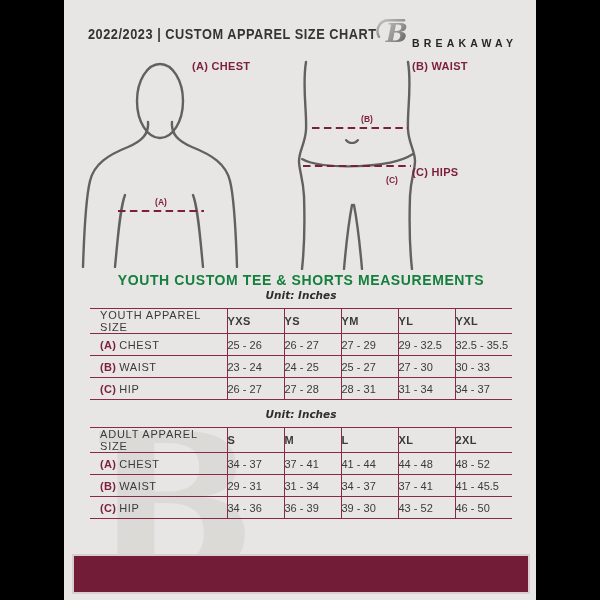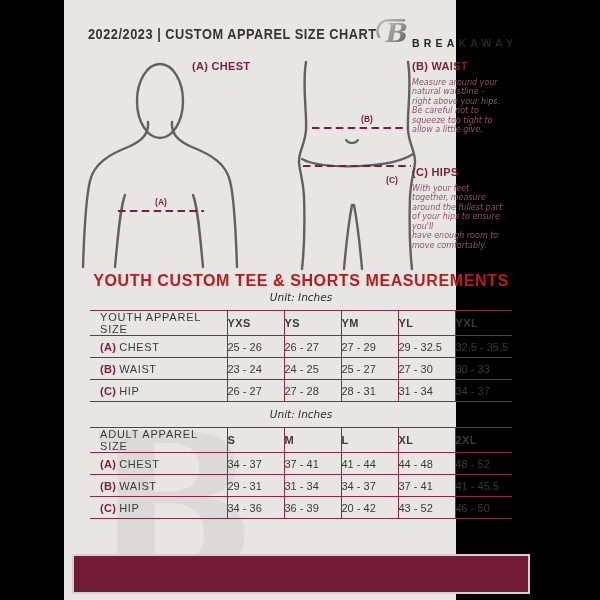--- a/index.html
+++ b/index.html
@@ -1,38 +1,38 @@
 <!DOCTYPE html>
 <html><head>
 <meta charset="utf-8">
 <style>
   html,body{margin:0;padding:0;background:#000;}
   .stage{position:relative;width:600px;height:600px;background:#000;overflow:hidden;
          font-family:"Liberation Sans",sans-serif;}
-  .page{position:absolute;left:64px;top:0;width:392px;height:600px;background:#e7e6e4;}
+  .page{position:absolute;left:64px;top:0;width:472px;height:600px;background:#e7e6e4;}
 
   
   .hdr-title{position:absolute;left:24px;top:26px;font-size:14.5px;font-weight:bold;
              color:#343434;letter-spacing:.6px;transform:scaleX(.88);transform-origin:left center;
              white-space:nowrap;}
   .logo{position:absolute;left:311px;top:13px;width:33px;height:34px;}
   .brand{position:absolute;left:348px;top:25px;font-size:10.5px;font-weight:bold;color:#262626;
          letter-spacing:4.2px;white-space:nowrap;margin-top:12px;}
 
   
   .fig{position:absolute;}
   .inst{position:absolute;}
   .inst-h{font-size:11px;font-weight:bold;color:#7c1f3f;letter-spacing:.3px;margin:0 0 6px 0;}
   .inst-b{font-family:"DejaVu Sans",sans-serif;font-style:italic;font-size:8px;line-height:1.18;
           color:#93506b;white-space:pre-line;margin:0;}
 
   
   .tbl-block{position:absolute;width:422px;text-align:center;z-index:2;}
-  .tbl-title{font-size:16px;font-weight:bold;color:#b91c1c;letter-spacing:.6px;margin:0;}
-  .tbl-unit{font-family:"DejaVu Sans",sans-serif;font-style:italic;font-size:10.5px;color:#2e2e2e;margin:1px 0 0 0;}
+  .tbl-title{font-size:14px;font-weight:bold;color:#15803d;letter-spacing:.6px;margin:0;}
+  .tbl-unit{font-family:"DejaVu Sans",sans-serif;font-style:italic;font-size:10.5px;color:#2e2e2e;margin:1px 0 0 0;font-weight:bold;}
   table.size-table{border-collapse:collapse;table-layout:fixed;width:422px;margin-top:7px;}
   table.size-table td,table.size-table th{border-bottom:1.4px solid #86294a;padding:0;height:21px;
       font-size:11px;color:#3a3a3a;vertical-align:middle;background:transparent;}
   table.size-table tr.head th{height:22px;}
   table.size-table th.size-col,table.size-table td.size-col{text-align:left;padding-left:10px;}
   table.size-table th{border-top:1.4px solid #86294a;}
   table.size-table td.val,table.size-table th.col-h{border-left:1.4px solid #86294a;text-align:left;}
   .col-h{font-weight:bold;font-size:11.5px;color:#262626;letter-spacing:.4px;}
   .size-col-h{font-size:10.5px;letter-spacing:.8px;color:#3d3d3d;font-weight:normal;}
   .row-key{color:#7c1f3f;font-weight:bold;letter-spacing:.3px;}
@@ -93,36 +93,23 @@
       <text x="71" y="66" text-anchor="middle" font-family="Liberation Sans, sans-serif" font-weight="bold" font-size="8.5" fill="#7c1f3f">(B)</text>
       <line x1="7" y1="110" x2="115" y2="110" stroke="#7c1f3f" stroke-width="2.2" stroke-dasharray="7.5 4.4"></line>
       <text x="96" y="127" text-anchor="middle" font-family="Liberation Sans, sans-serif" font-weight="bold" font-size="8.5" fill="#7c1f3f">(C)</text>
     </svg>
 
     <div class="inst" style="left:128px;top:60px;width:114px">
       <p class="inst-h">(A) CHEST</p>
     </div>
     <div class="inst" style="left:348px;top:60px;width:118px">
       <p class="inst-h">(B) WAIST</p>
-      <p class="inst-b">Measure around your
-natural waistline –
-right above your hips.
-Be careful not to
-squeeze too tight to
-allow a little give.</p>
     </div>
     <div class="inst" style="left:348px;top:166px;width:118px">
       <p class="inst-h">(C) HIPS</p>
-      <p class="inst-b">With your feet
-together, measure
-around the fullest part
-of your hips to ensure
-you'll
-have enough room to
-move comfortably.</p>
     </div>
 
     <div class="watermark">B</div>
 
     <div class="tbl-block" style="left:26px;top:272px">
       <p class="tbl-title">YOUTH CUSTOM TEE &amp; SHORTS MEASUREMENTS</p>
       <p class="tbl-unit">Unit: Inches</p>
       <table class="size-table">
         <colgroup>
             <col style="width:137px">
@@ -202,21 +189,21 @@
           <td class="val">29 - 31</td>
           <td class="val">31 - 34</td>
           <td class="val">34 - 37</td>
           <td class="val">37 - 41</td>
           <td class="val">41 - 45.5</td>
         </tr>
         <tr>
           <td class="size-col"><span class="row-key">(C)</span> <span class="row-lbl">HIP</span></td>
           <td class="val">34 - 36</td>
           <td class="val">36 - 39</td>
-          <td class="val">20 - 42</td>
+          <td class="val">39 - 30</td>
           <td class="val">43 - 52</td>
           <td class="val">46 - 50</td>
         </tr>
       </tbody>
         </table>
     </div>
 
     <div class="footer-bar"></div>
   </div>
 </div>

